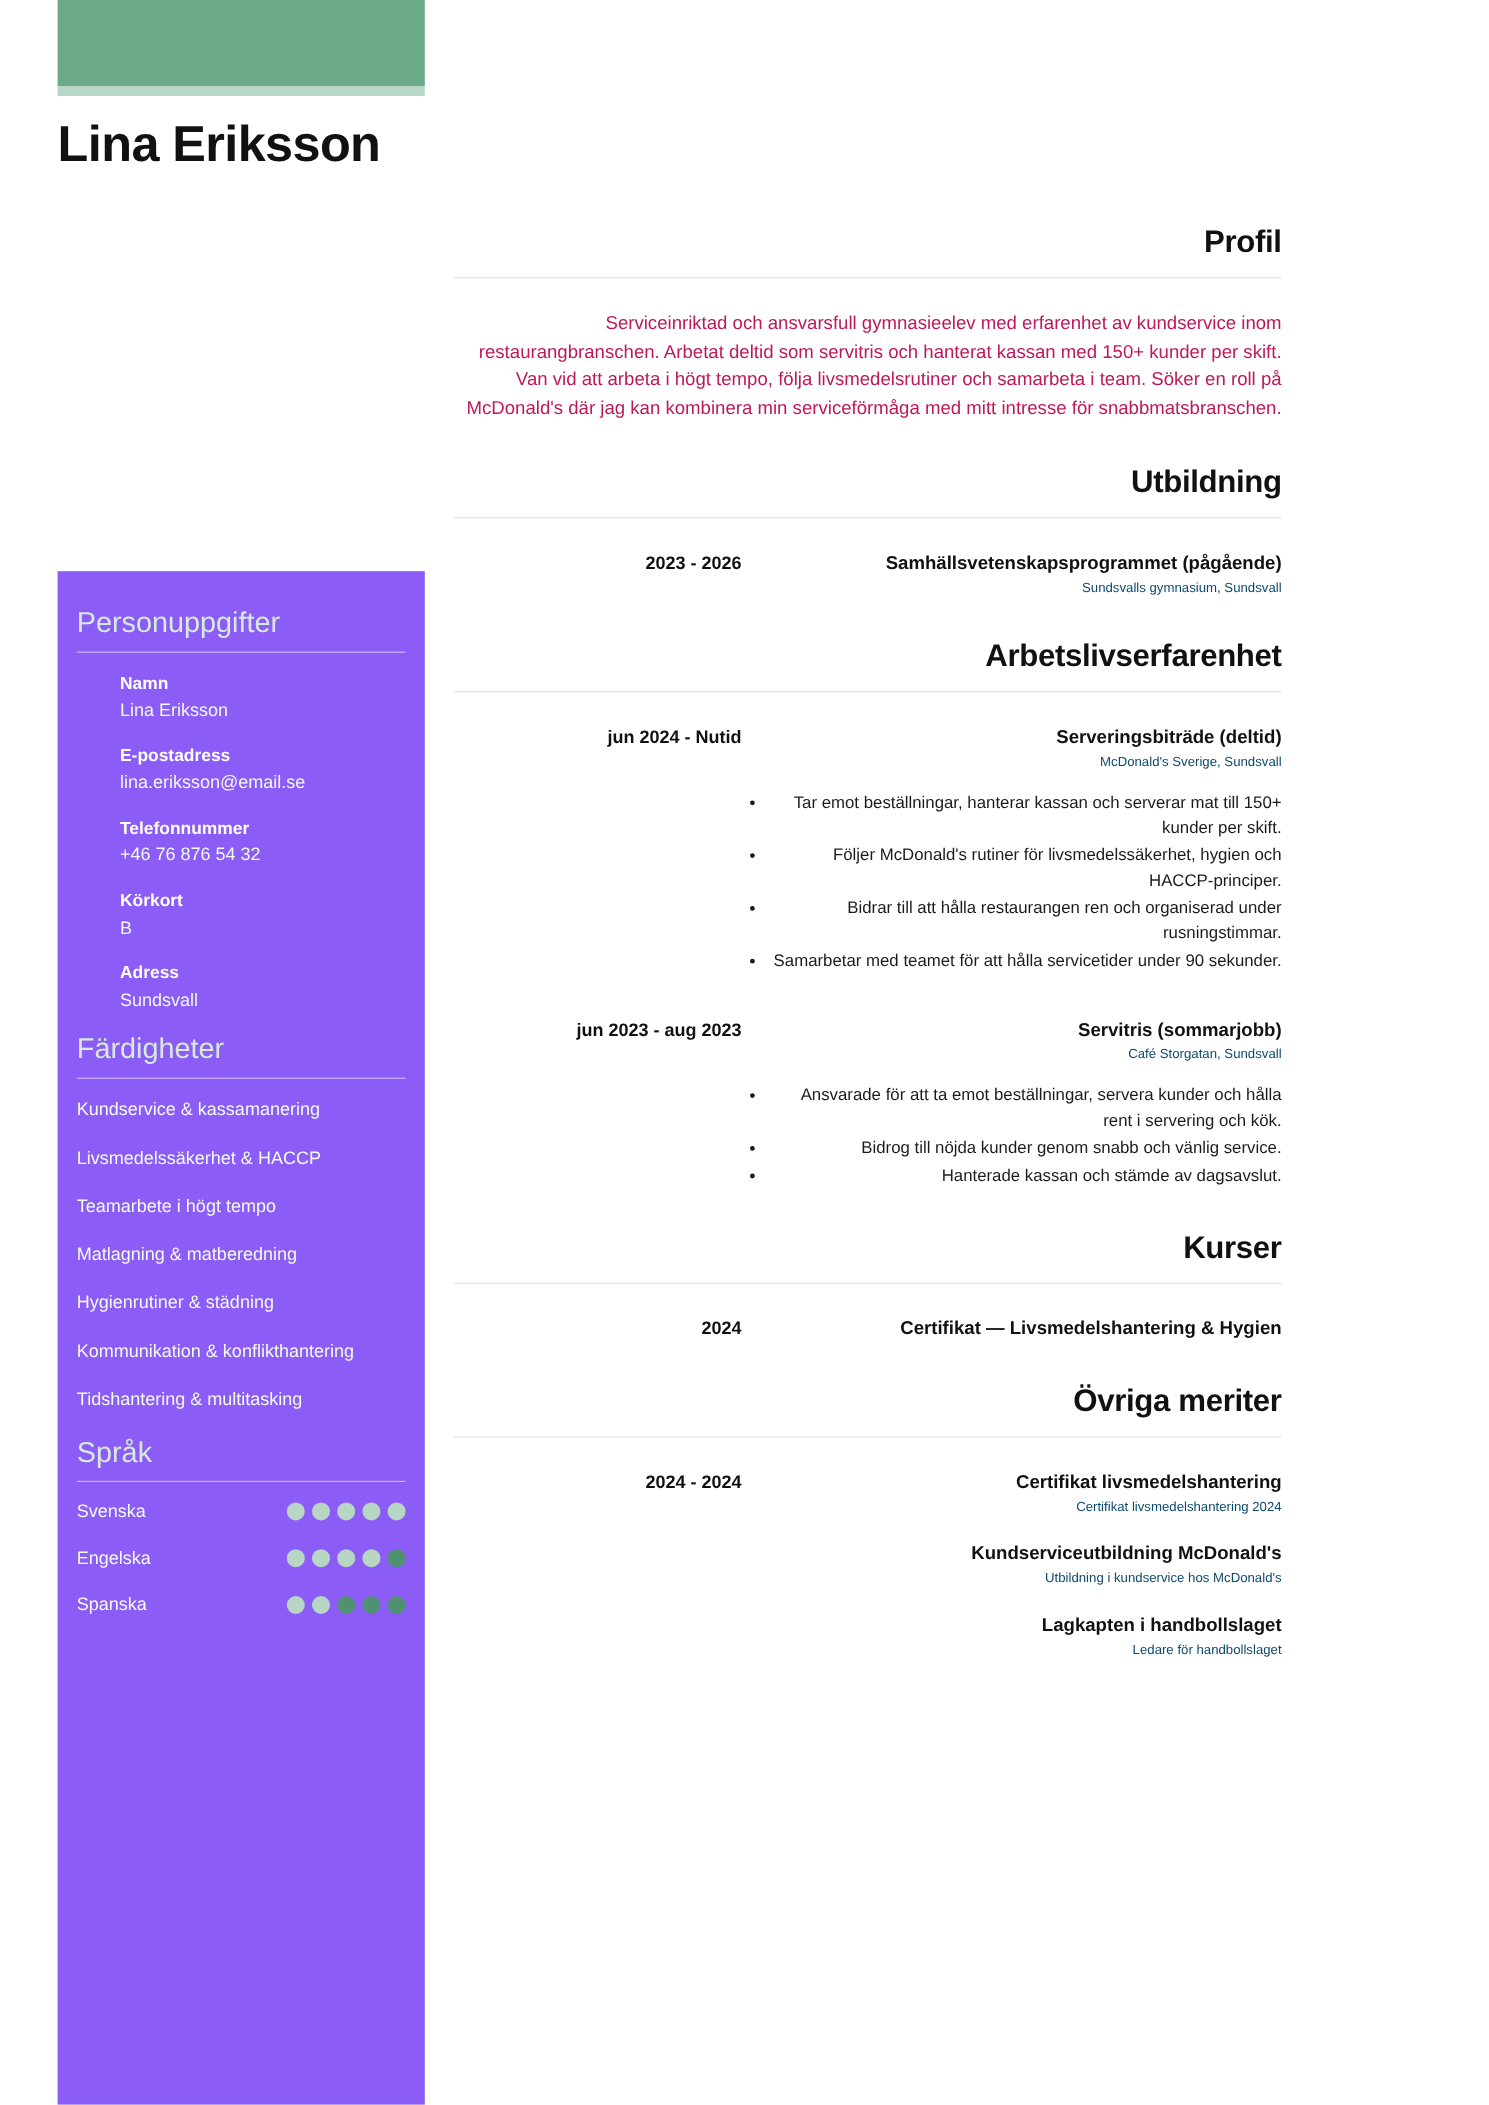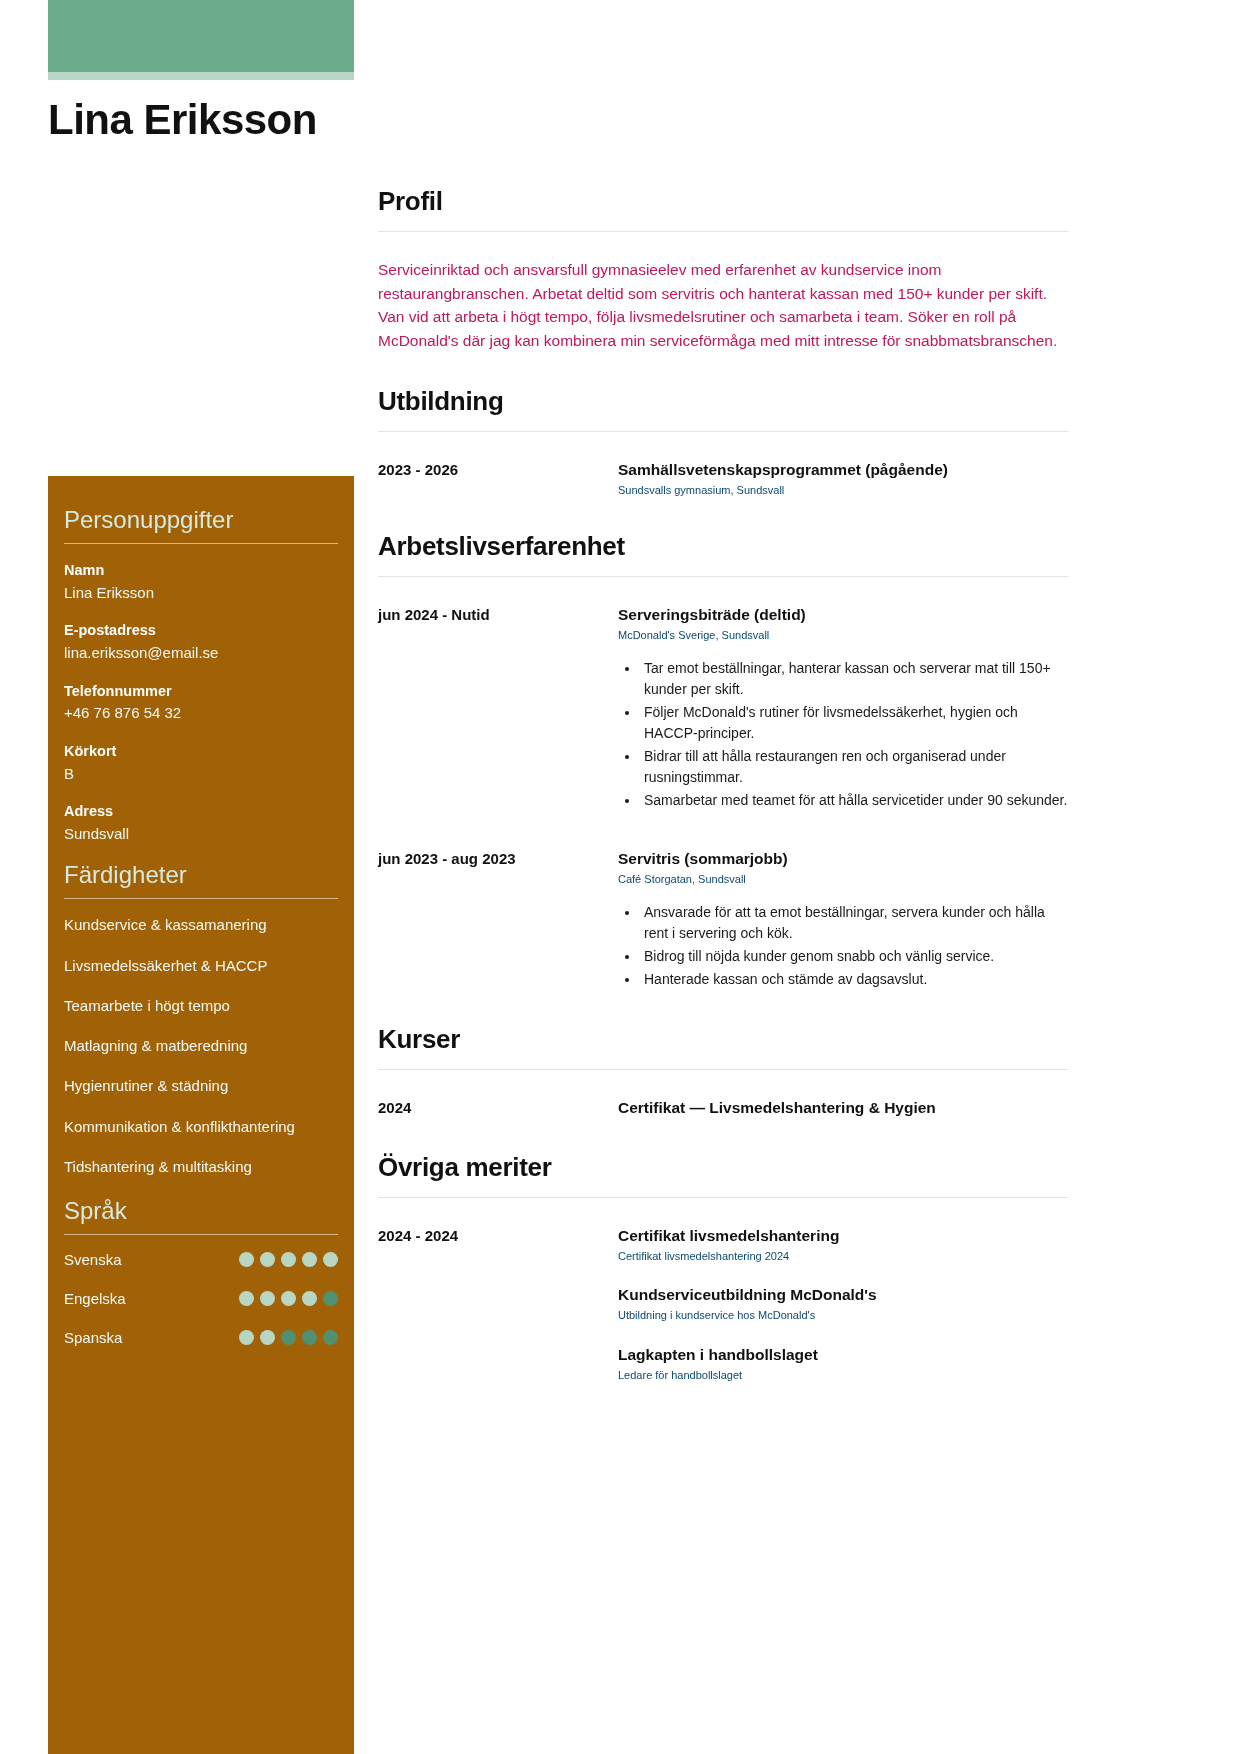--- a/index.html
+++ b/index.html
@@ -44,39 +44,39 @@
     line-height: 1.15;
   }
 
   
   .sidebar {
     position: absolute;
     left: 48px;
     top: 476px;
     width: 306px;
     height: 1278px;
-    background: #a16207;
+    background: #8b5cf6;
     padding: 30px 16px 30px 16px;
     color: #ffffff;
   }
   .side-heading {
     font-size: 24px;
     font-weight: normal;
     color: #d9ead f;
     color: #d8e9de;
     padding-bottom: 9px;
     margin-top: 14px;
   }
   .side-heading:first-child { margin-top: 0; }
   .side-rule {
     height: 1px;
     background: rgba(255,255,255,0.55);
     margin-bottom: 16px;
   }
-  .pd-item { margin-bottom: 16px; }
+  .pd-item { margin-bottom: 16px; margin-left: 36px; }
   .pd-label {
     font-size: 14.5px;
     font-weight: bold;
     color: #ffffff;
     line-height: 1.5;
   }
   .pd-value {
     font-size: 15px;
     font-weight: normal;
     color: #f2f8f4;
@@ -105,20 +105,21 @@
     background: #b7d7c4;
   }
   .dot.off { background: #4f9170; }
 
   
   .main {
     position: absolute;
     left: 378px;
     top: 186px;
     width: 690px;
+    text-align: right;
   }
   .sec-title {
     font-size: 26px;
     font-weight: bold;
     color: #111111;
     letter-spacing: -0.3px;
     margin-bottom: 14px;
   }
   .sec-rule {
     height: 1px;

